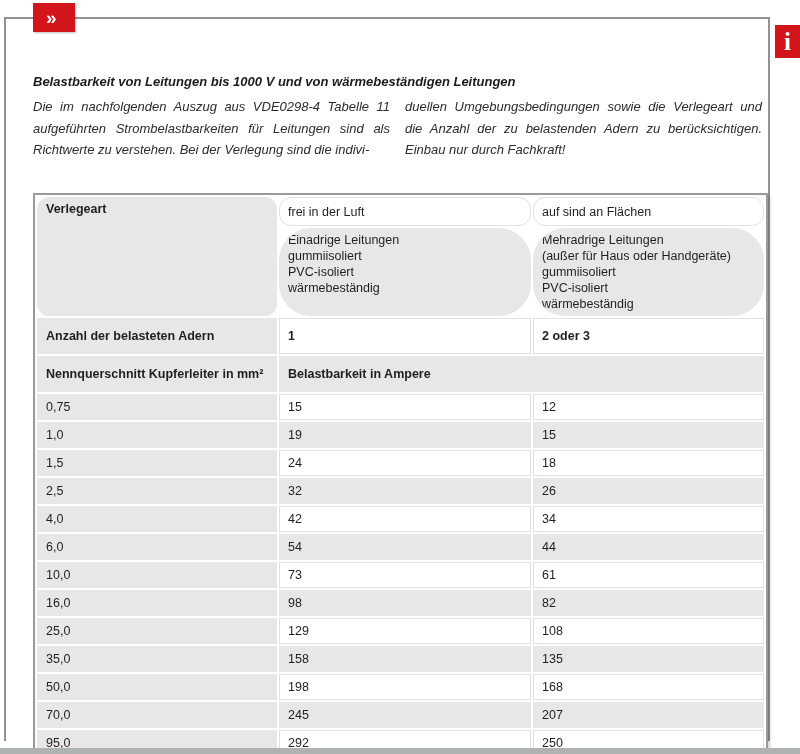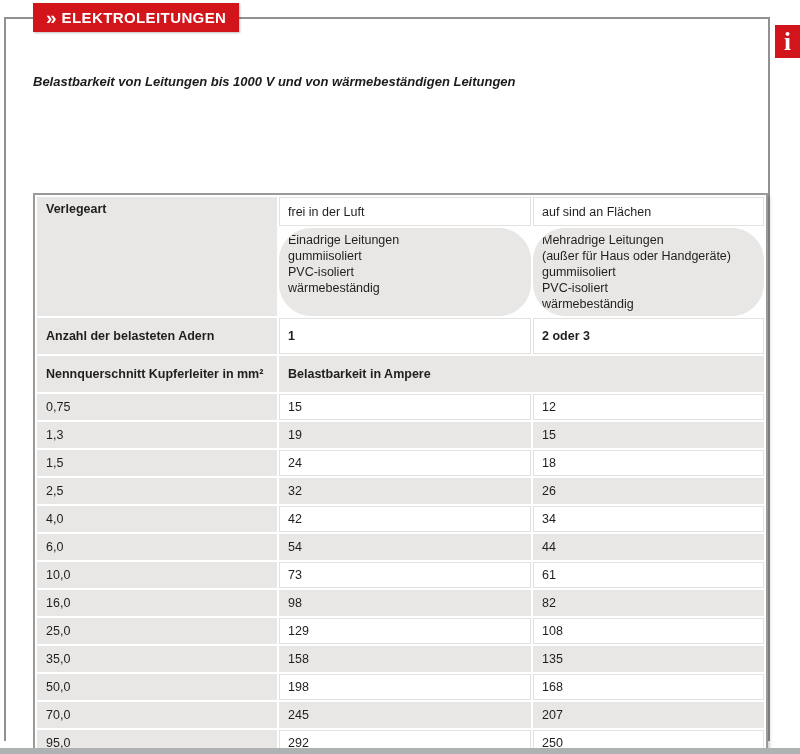--- a/index.html
+++ b/index.html
@@ -48,46 +48,47 @@
   table { width:100%; border-collapse:separate; border-spacing:2px; table-layout:fixed; }
   td {
     padding:3px 8px; font-size:12.5px; line-height:16px; color:#1f1f1f;
     box-sizing:border-box; border:1px solid transparent; overflow:hidden;
   }
   td.g { background:#e8e7e5; border-color:#e8e7e5; }
   td.w { background:#ffffff; border-color:#e2e1df; }
   td.b { font-weight:bold; }
   td.top { vertical-align:top; }
   td.pre { white-space:pre-line;border-radius:32px; }
-  td.h1 { height:29px; }
+  td.h1 { height:29px;border-radius:12px; }
   td.h2 { height:88px; }
   td.h3 { height:36px; }
   td.num { height:26px;margin-top:43px; }
 
   
   .bottom-bar {
     position:absolute; left:0; right:0; bottom:0; height:6px;
     background:#aeb2b3;
   }
 </style>
 </head>
 <body>
 
 <div class="frame"></div>
 
 <div class="banner">
   <span class="chev">»</span>
-  <span class="title">ELEKTROLEITUNGEN</span>
 </div>
 
 <div class="info-badge">i</div>
 
 <div class="intro">
   <h1 class="intro-heading">Belastbarkeit von Leitungen bis 1000 V und von wärmebeständigen Leitungen</h1>
   <div class="intro-cols">
+    <p class="intro-col">Die im nachfolgenden Auszug aus VDE0298-4 Tabelle 11 aufgeführten Strombelastbarkeiten für Leitungen sind als Richtwerte zu verstehen. Bei der Verlegung sind die indivi-</p>
+    <p class="intro-col">duellen Umgebungsbedingungen sowie die Verlegeart und die Anzahl der zu belastenden Adern zu berücksichtigen. Einbau nur durch Fachkraft!</p>
   </div>
 </div>
 
 <div class="table-wrap">
   <table>
     <colgroup>
       <col style="width:240px">
         <col style="width:252px">
         <col style="width:231px">
     </colgroup>
@@ -118,21 +119,21 @@
         <td class="g b h3" colspan="2">Belastbarkeit in Ampere</td>
       </tr>
     </tbody>
     <tbody>
         <tr>
           <td class="g num">0,75</td>
           <td class="w num">15</td>
           <td class="w num">12</td>
         </tr>
         <tr>
-          <td class="g num">1,3</td>
+          <td class="g num">1,0</td>
           <td class="g num">19</td>
           <td class="g num">15</td>
         </tr>
         <tr>
           <td class="g num">1,5</td>
           <td class="w num">24</td>
           <td class="w num">18</td>
         </tr>
         <tr>
           <td class="g num">2,5</td>

